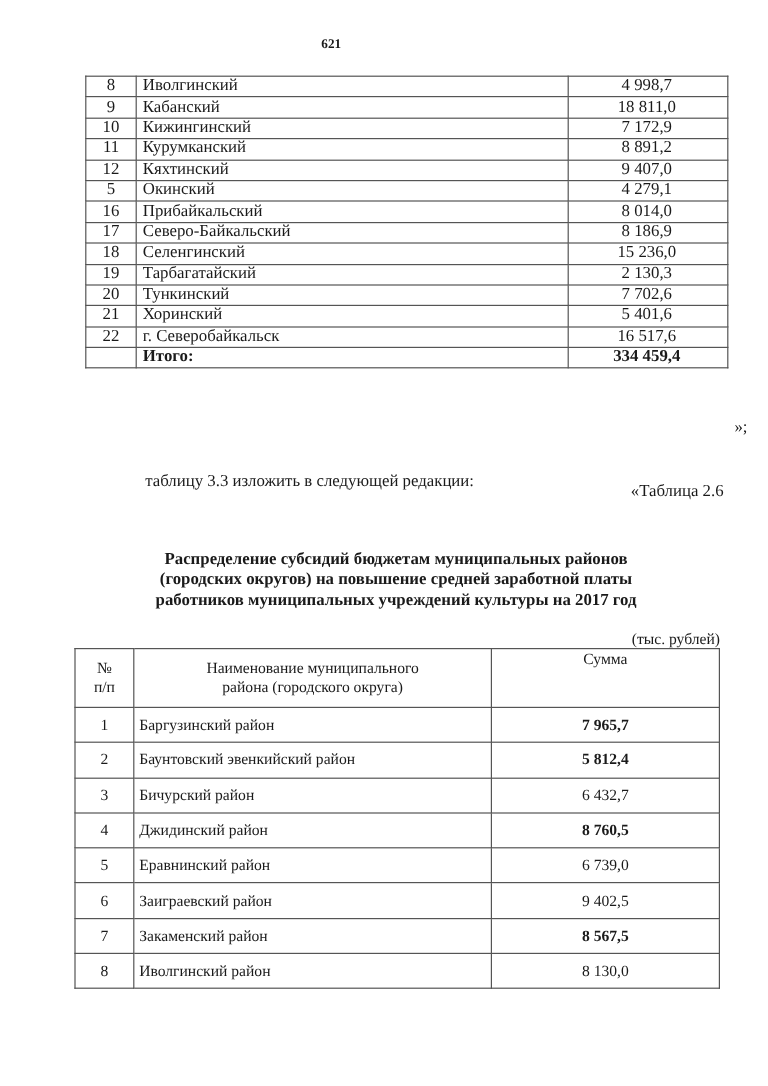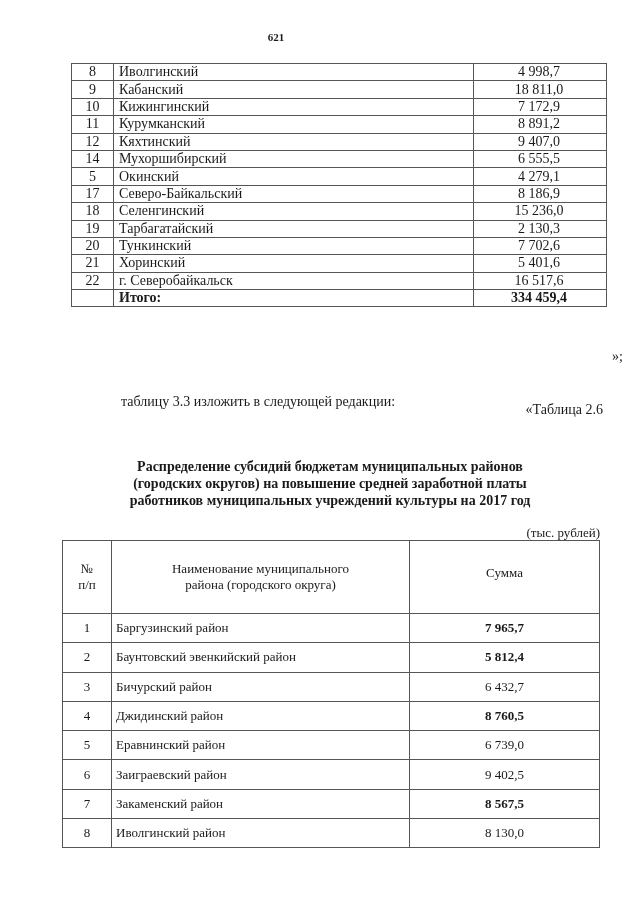--- a/index.html
+++ b/index.html
@@ -21,21 +21,21 @@
   .title { position:absolute; left:60px; width:540px; top:458px; text-align:center;
            font-size:14px; font-weight:bold; line-height:17px; }
   .units { position:absolute; right:40px; top:525px; font-size:13px; }
   #t2 { left:62px; top:540px; width:538px; font-size:13px; }
   #t2 th { height:48px; vertical-align:middle; line-height:16px; }
   #t2 td { height:28.3px; }
   #t2 .c-num { width:48px; text-align:center; }
   #t2 .c-name { width:293px; padding-left:4px; }
   #t2 th.c-name { text-align:center; padding-left:0; }
   #t2 .c-val { text-align:center; }
-  #t2 th.c-val { vertical-align:top; padding-top:24px; }
+  #t2 th.c-val { vertical-align:top; padding-top:0; }
   #t2 .bold { font-weight:bold; }
 </style>
 </head>
 <body>
 
 <div class="page-num">621</div>
 
 <table id="t1">
   <tbody id="t1-body">
       <tr>
@@ -57,28 +57,28 @@
         <td class="c-num">11</td>
         <td class="c-name">Курумканский</td>
         <td class="c-val">8 891,2</td>
       </tr>
       <tr>
         <td class="c-num">12</td>
         <td class="c-name">Кяхтинский</td>
         <td class="c-val">9 407,0</td>
       </tr>
       <tr>
-        <td class="c-num">14</td>
-        <td class="c-name">Мухоршибирский</td>
-        <td class="c-val">6 555,5</td>
-      </tr>
-      <tr>
         <td class="c-num">5</td>
         <td class="c-name">Окинский</td>
         <td class="c-val">4 279,1</td>
+      </tr>
+      <tr>
+        <td class="c-num">16</td>
+        <td class="c-name">Прибайкальский</td>
+        <td class="c-val">8 014,0</td>
       </tr>
       <tr>
         <td class="c-num">17</td>
         <td class="c-name">Северо-Байкальский</td>
         <td class="c-val">8 186,9</td>
       </tr>
       <tr>
         <td class="c-num">18</td>
         <td class="c-name">Селенгинский</td>
         <td class="c-val">15 236,0</td>

